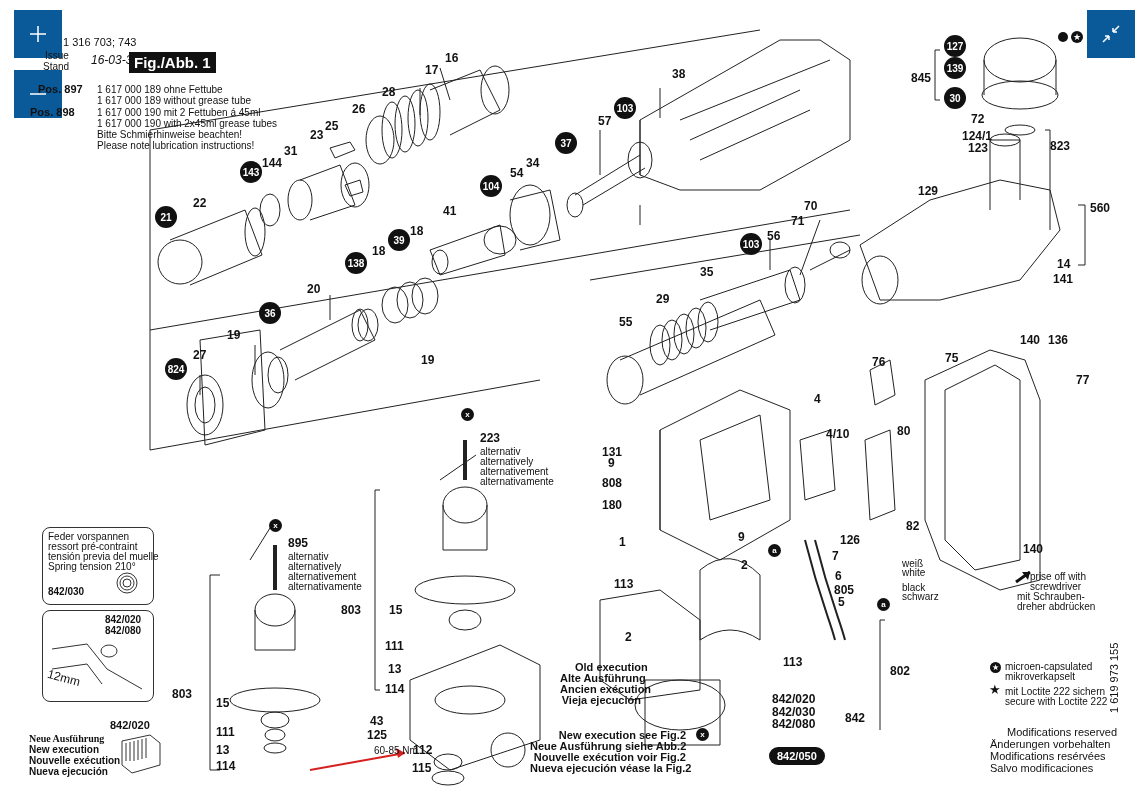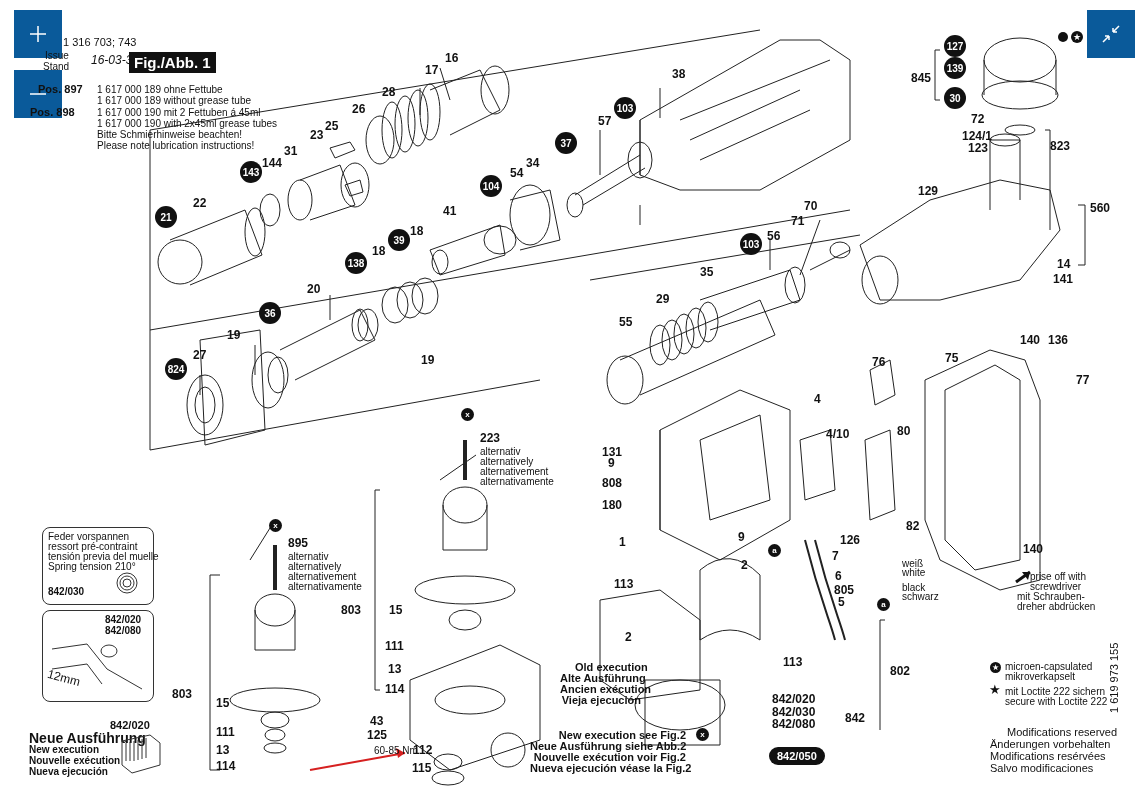--- a/index.html
+++ b/index.html
@@ -344,21 +344,21 @@
   <div class="txtblock bold" style="left:62px;top:3px;font-size:10px;">842/020</div>
   <div class="txtblock bold" style="left:62px;top:14px;font-size:10px;">842/080</div>
   <svg style="position:absolute;left:4px;top:28px;" width="100" height="58">
     <path d="M5 10 L40 5 L60 30 L95 50 M5 30 L40 25 L55 45" fill="none" stroke="#333"></path>
     <ellipse cx="62" cy="12" rx="8" ry="6" fill="none" stroke="#333"></ellipse>
   </svg>
   <div class="txtblock" style="left:4px;top:62px;font-size:12px;transform:rotate(15deg);">12mm</div>
 </div>
 
 <div class="lbl bd" style="left:110px;top:720px;">842/020</div>
-<div class="txtblock bold" style="left:29px;top:733px;font-size:14px;line-height:11px;">Neue Ausführung</div>
+<div class="txtblock bold" style="left:29px;top:733px;font-size:10px;line-height:11px;font-family:Liberation Serif, serif;">Neue Ausführung</div>
 <div class="txtblock bold" style="left:29px;top:744px;font-size:10px;line-height:11px;">New execution</div>
 <div class="txtblock bold" style="left:29px;top:755px;font-size:10px;line-height:11px;">Nouvelle exécution</div>
 <div class="txtblock bold" style="left:29px;top:766px;font-size:10px;line-height:11px;">Nueva ejecución</div>
 <svg style="position:absolute;left:120px;top:733px;" width="45" height="42">
   <path d="M2 8 L30 2 L40 10 L40 32 L12 40 L2 32 Z" fill="none" stroke="#333"></path>
   <path d="M6 10 L6 28 M10 9 L10 28 M14 8 L14 28 M18 7 L18 27 M22 6 L22 26 M26 5 L26 25" stroke="#333"></path>
 </svg>
 
 <div class="txtblock bold" style="left:575px;top:661px;text-align:right;width:66px;">Old execution</div>
 <div class="txtblock bold" style="left:560px;top:672px;text-align:right;width:81px;">Alte Ausführung</div>

